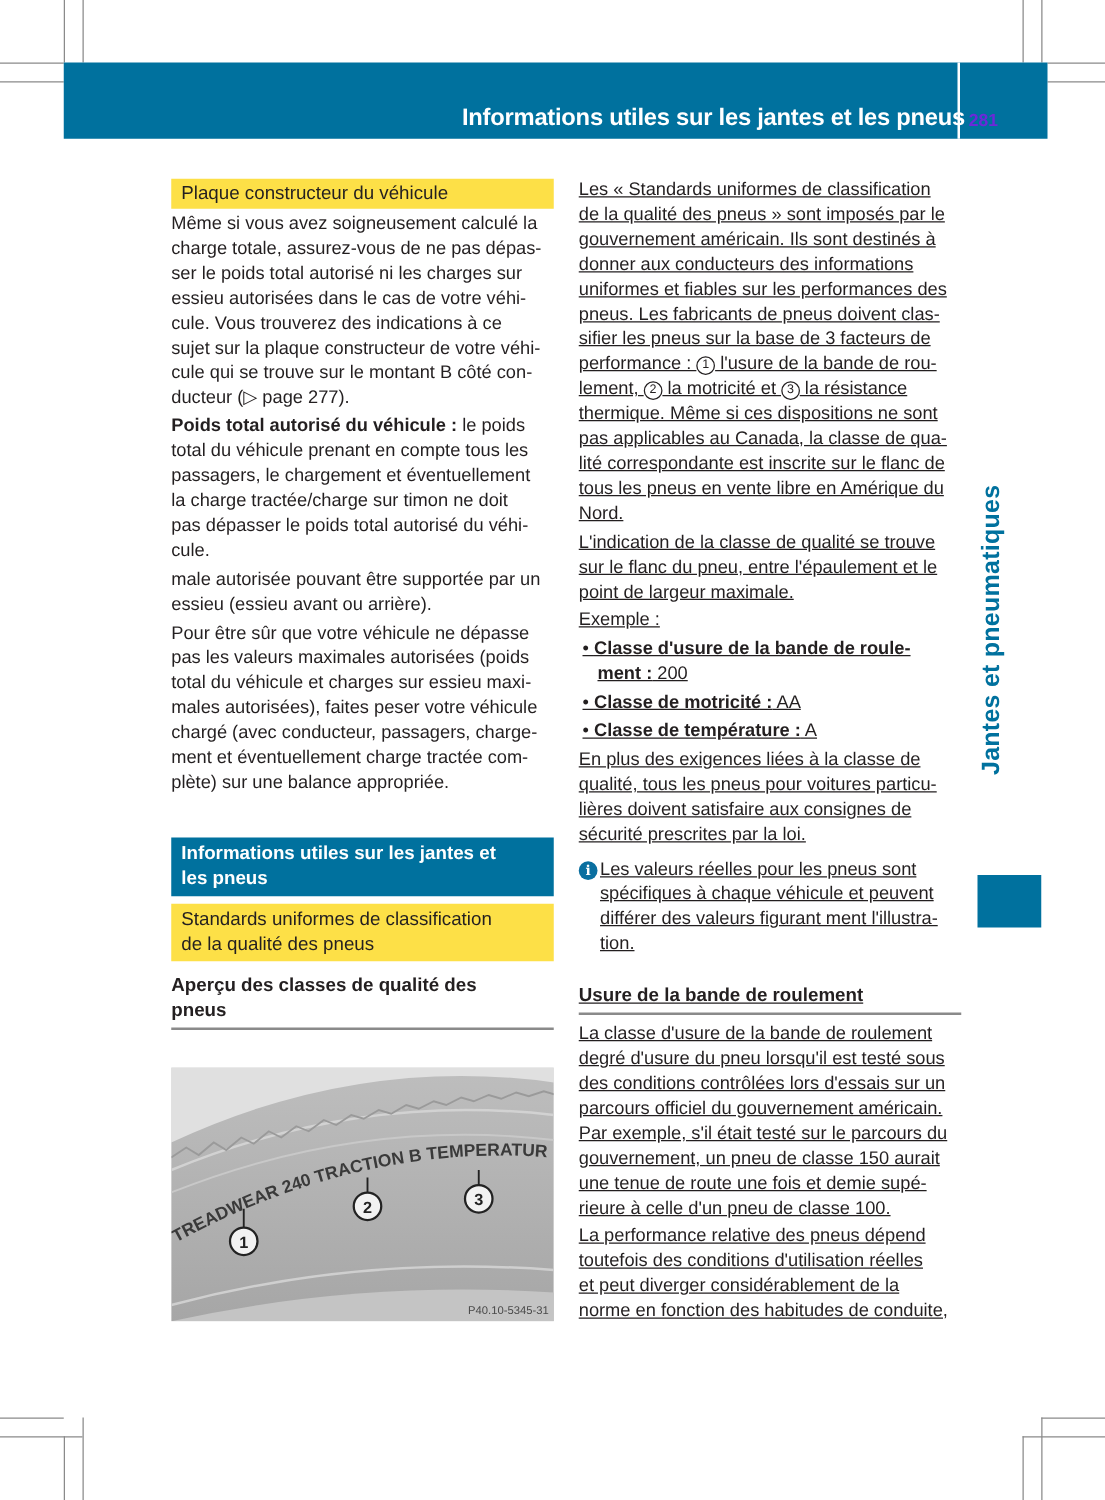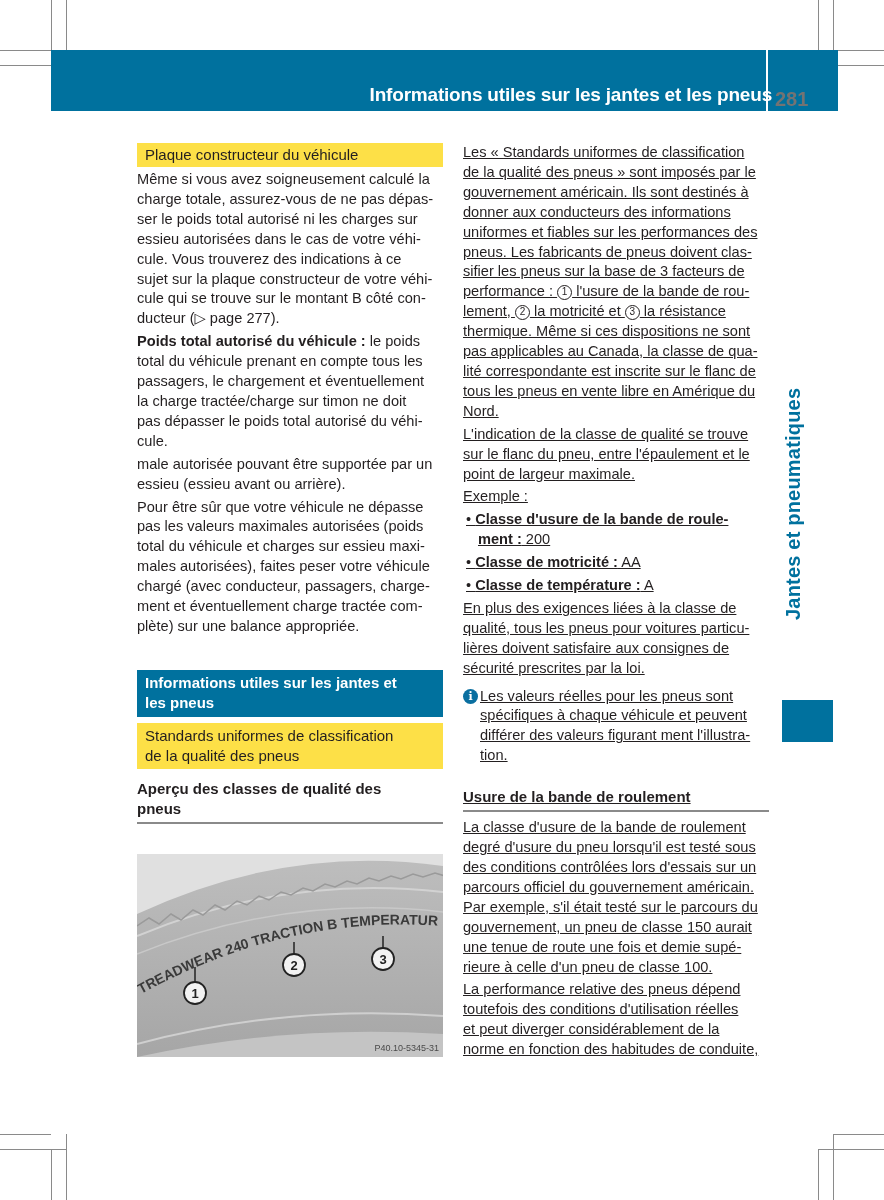--- a/index.html
+++ b/index.html
@@ -6,21 +6,21 @@
   html, body { width: 884px; height: 1200px; background: #ffffff; overflow: hidden; }
   body { position: relative; font-family: "Liberation Sans", sans-serif; color: #231f20; }
 
   
   .crop { position: absolute; background: #8a8a8a; }
 
   
   .header-bar { position: absolute; left: 51px; top: 50px; width: 787px; height: 61px; background: #00719e; }
   .header-title { position: absolute; right: 112px; top: 84px; color: #fff; font-weight: bold; font-size: 19px; letter-spacing: -0.2px; white-space: nowrap; }
   .header-sep { position: absolute; left: 766px; top: 50px; width: 2px; height: 61px; background: #fff; }
-  .page-number { position: absolute; left: 775px; top: 88px; color: #737373; font-weight: bold; font-size: 20px; }
+  .page-number { position: absolute; left: 775px; top: 88px; color: #6d28d9; font-weight: bold; font-size: 14px; }
 
   
   .col { position: absolute; font-size: 14.6px; line-height: 19.9px; }
   .col-left { left: 137px; top: 143px; width: 306px; }
   .col-right { left: 463px; top: 143px; width: 306px; text-decoration: underline; }
 
   .line { display: block; white-space: nowrap; }
   .b { font-weight: bold; }
 
   .h-gray { background: #fde047; font-weight: normal; font-size: 15px; padding: 2px 8px; line-height: 20px; }

